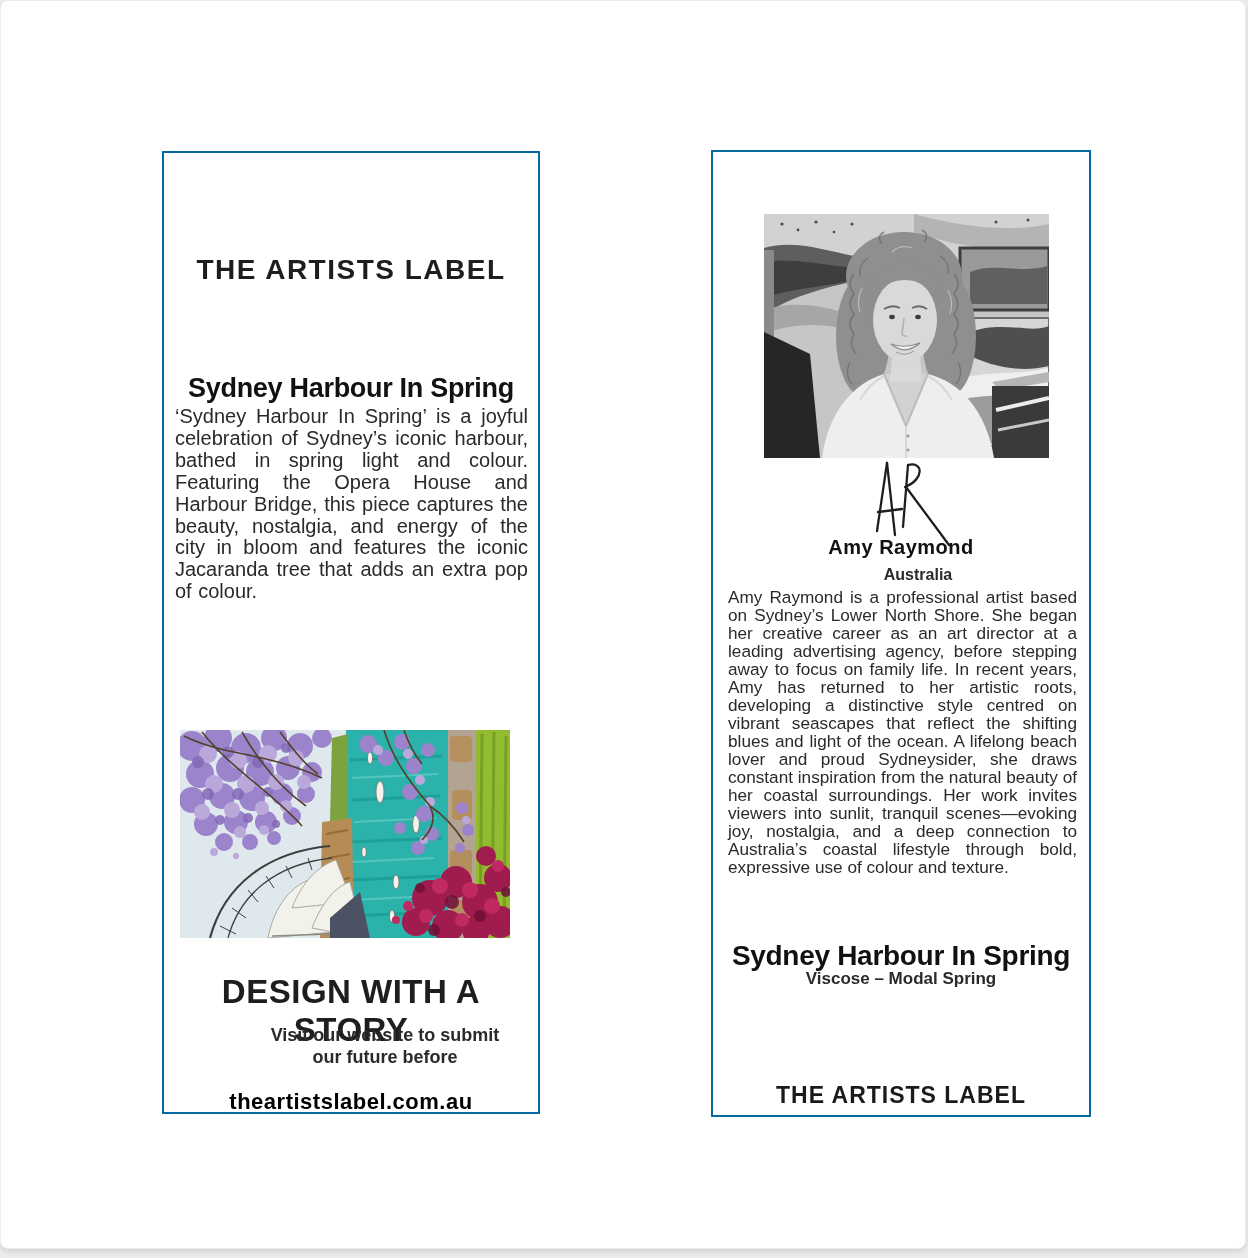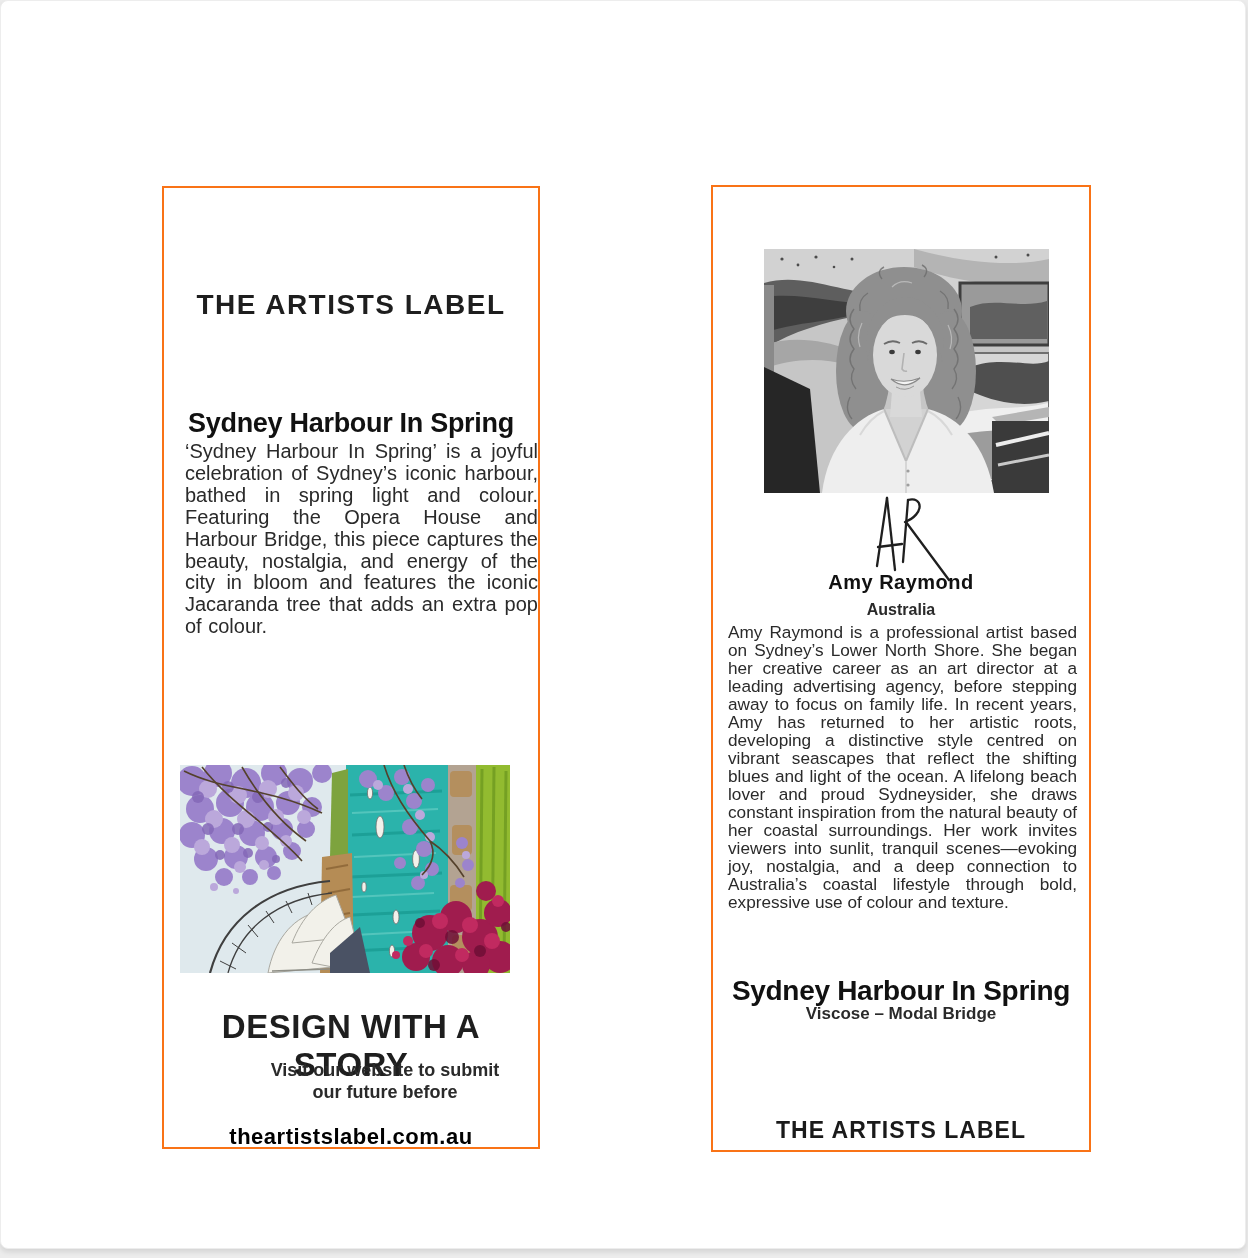--- a/index.html
+++ b/index.html
@@ -10,44 +10,43 @@
     color:#222;
     -webkit-font-smoothing:antialiased;
   }
   .page{
     position:absolute;left:0;top:0;width:1246px;height:1249px;
     background:#ffffff;border:1px solid #ededed;border-radius:8px;
     box-shadow:0 3px 5px rgba(0,0,0,.10);
     box-sizing:border-box;
   }
   .panel{
-    position:absolute;background:#fff;border:2px solid #f97316;
+    position:absolute;background:#fff;border:2px solid #0369a1;
     box-sizing:border-box;
-    margin-top:35px;
   }
   .panel-left{left:161px;top:150px;width:378px;height:963px;}
   .panel-right{left:710px;top:149px;width:380px;height:967px;}
   .centered{position:absolute;left:0;width:100%;text-align:center;}
   
   .brand-top{top:101px;font-size:28px;font-weight:700;letter-spacing:1.5px;color:#1e1e1e;}
   .art-title{top:220px;font-size:27px;font-weight:700;letter-spacing:-0.3px;color:#111;}
   .desc{
-    position:absolute;top:253px;left:21px;width:353px;
+    position:absolute;top:253px;left:11px;width:353px;
     font-size:20px;line-height:21.9px;text-align:justify;
     color:#2a2a2a;word-spacing:1px;margin:0;
   }
   .artwork{position:absolute;top:577px;left:16px;width:330px;height:208px;}
   .tagline{top:820px;font-size:33px;font-weight:700;letter-spacing:0.5px;color:#1e1e1e;}
   .cta{top:871px;font-size:18px;font-weight:700;line-height:22px;color:#2a2a2a;padding-left:34px;}
   .website{top:936px;font-size:22px;font-weight:700;letter-spacing:0.5px;color:#000000;}
   
   .photo{position:absolute;top:62px;left:51px;width:285px;height:244px;}
   .monogram{position:absolute;top:305px;left:144px;width:96px;height:92px;}
   .artist-name{top:384px;font-size:20px;font-weight:700;letter-spacing:0.5px;color:#111;}
-  .artist-country{top:414px;font-size:16px;font-weight:700;color:#2a2a2a;}
+  .artist-country{top:414px;font-size:16px;font-weight:700;color:#2a2a2a;padding-left:17px;}
   .bio{
     position:absolute;top:436px;left:15px;width:349px;
     font-size:17.2px;line-height:18px;text-align:justify;
     color:#2a2a2a;margin:0;
   }
   .product-title{top:788px;font-size:28px;font-weight:700;letter-spacing:-0.3px;color:#111;}
   .product-sub{top:817px;font-size:17px;font-weight:700;color:#2a2a2a;}
   .brand-bottom{top:930px;font-size:23px;font-weight:700;letter-spacing:1px;color:#1a1a1a;}
   svg{display:block;}
 </style>
@@ -376,17 +375,17 @@
           <path d="M51,8 C66,4 68,22 48,30"></path>
           <path d="M49,30 L92,88"></path>
         </g>
       </svg>
     </div>
 
     <div class="centered artist-name">Amy Raymond</div>
     <div class="centered artist-country">Australia</div>
     <p class="bio">Amy Raymond is a professional artist based on Sydney’s Lower North Shore. She began her creative career as an art director at a leading advertising agency, before stepping away to focus on family life. In recent years, Amy has returned to her artistic roots, developing a distinctive style centred on vibrant seascapes that reflect the shifting blues and light of the ocean. A lifelong beach lover and proud Sydneysider, she draws constant inspiration from the natural beauty of her coastal surroundings. Her work invites viewers into sunlit, tranquil scenes—evoking joy, nostalgia, and a deep connection to Australia’s coastal lifestyle through bold, expressive use of colour and texture.</p>
     <div class="centered product-title">Sydney Harbour In Spring</div>
-    <div class="centered product-sub">Viscose – Modal Bridge</div>
+    <div class="centered product-sub">Viscose – Modal Spring</div>
     <div class="centered brand-bottom">THE ARTISTS LABEL</div>
   </div>
 
 </div>
 
 </body></html>

